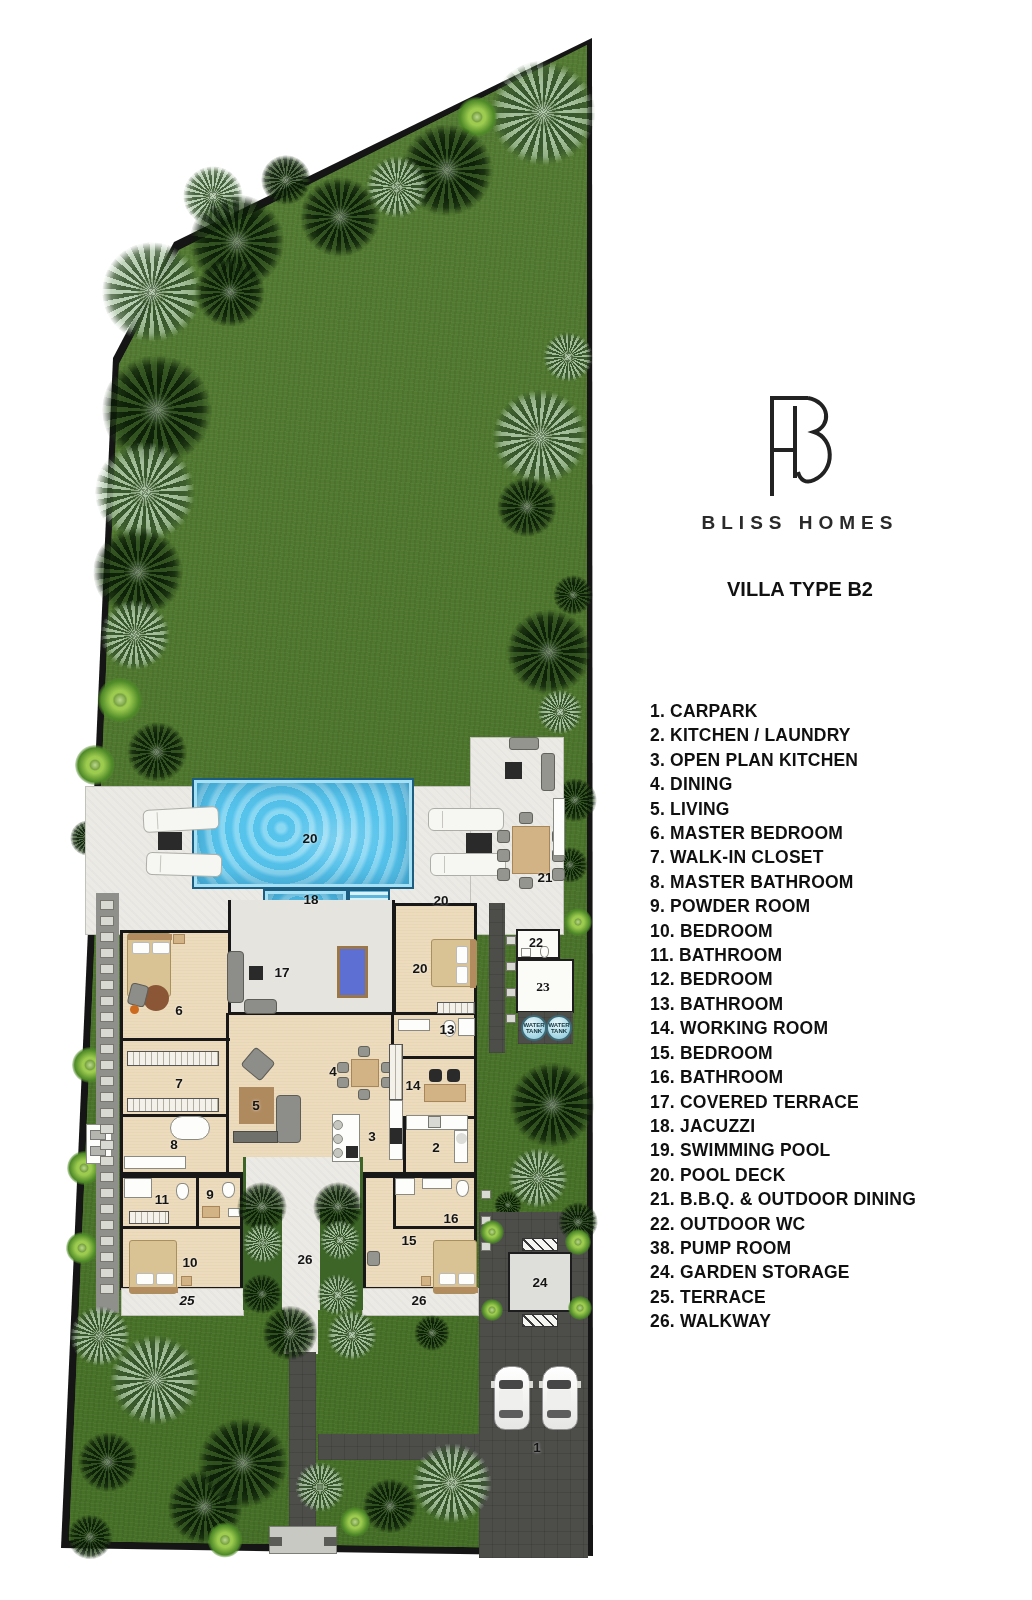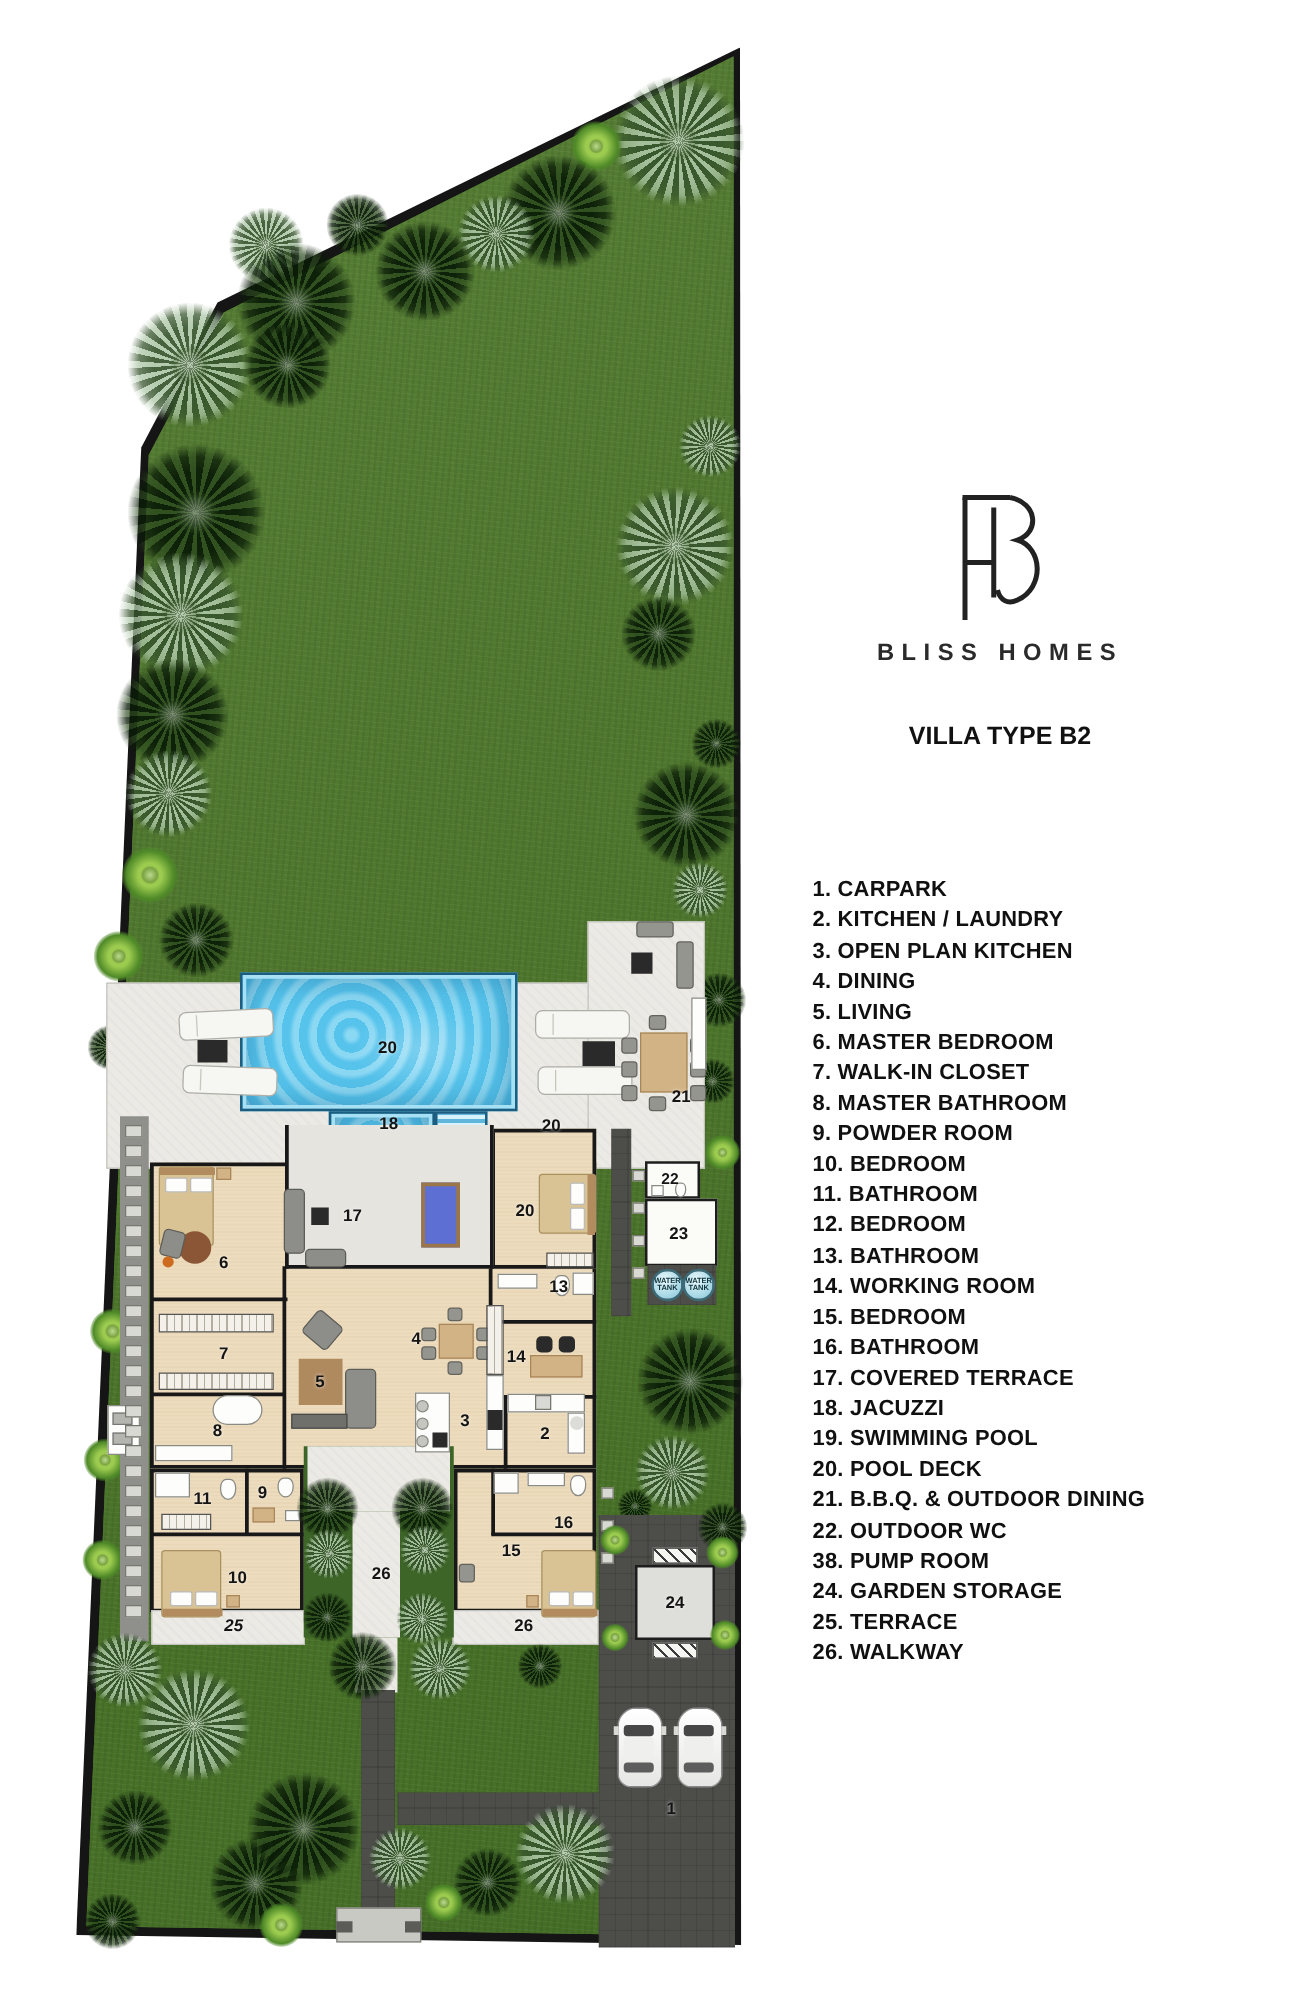--- a/index.html
+++ b/index.html
@@ -402,21 +402,21 @@
     <div class="rl" style="left:447px;top:1029px;">13</div>
     <div class="rl" style="left:413px;top:1085px;">14</div>
     <div class="rl" style="left:409px;top:1240px;">15</div>
     <div class="rl" style="left:451px;top:1218px;">16</div>
     <div class="rl" style="left:282px;top:972px;">17</div>
     <div class="rl" style="left:311px;top:899px;">18</div>
     <div class="rl" style="left:310px;top:838px;">20</div>
     <div class="rl" style="left:441px;top:900px;">20</div>
     <div class="rl" style="left:545px;top:877px;">21</div>
     <div class="rl" style="left:536px;top:943px;font-size:12.5px;">22</div>
-    <div class="rl" style="left:543px;top:987px;">23</div>
+    <div class="rl" style="left:543px;top:987px;font-family:Liberation Serif, serif;">23</div>
     <div class="rl" style="left:540px;top:1282px;">24</div>
     <div class="rl" style="left:187px;top:1300px;font-style:italic;">25</div>
     <div class="rl" style="left:419px;top:1300px;">26</div>
     <div class="rl" style="left:305px;top:1259px;">26</div>
   </div>
 
   <div class="brand">
     <svg width="100" height="110" viewBox="0 0 100 110" fill="none">
       <path d="M22 6 V104" stroke="#222" stroke-width="4"></path>
       <path d="M20 6 H58" stroke="#222" stroke-width="4"></path>

